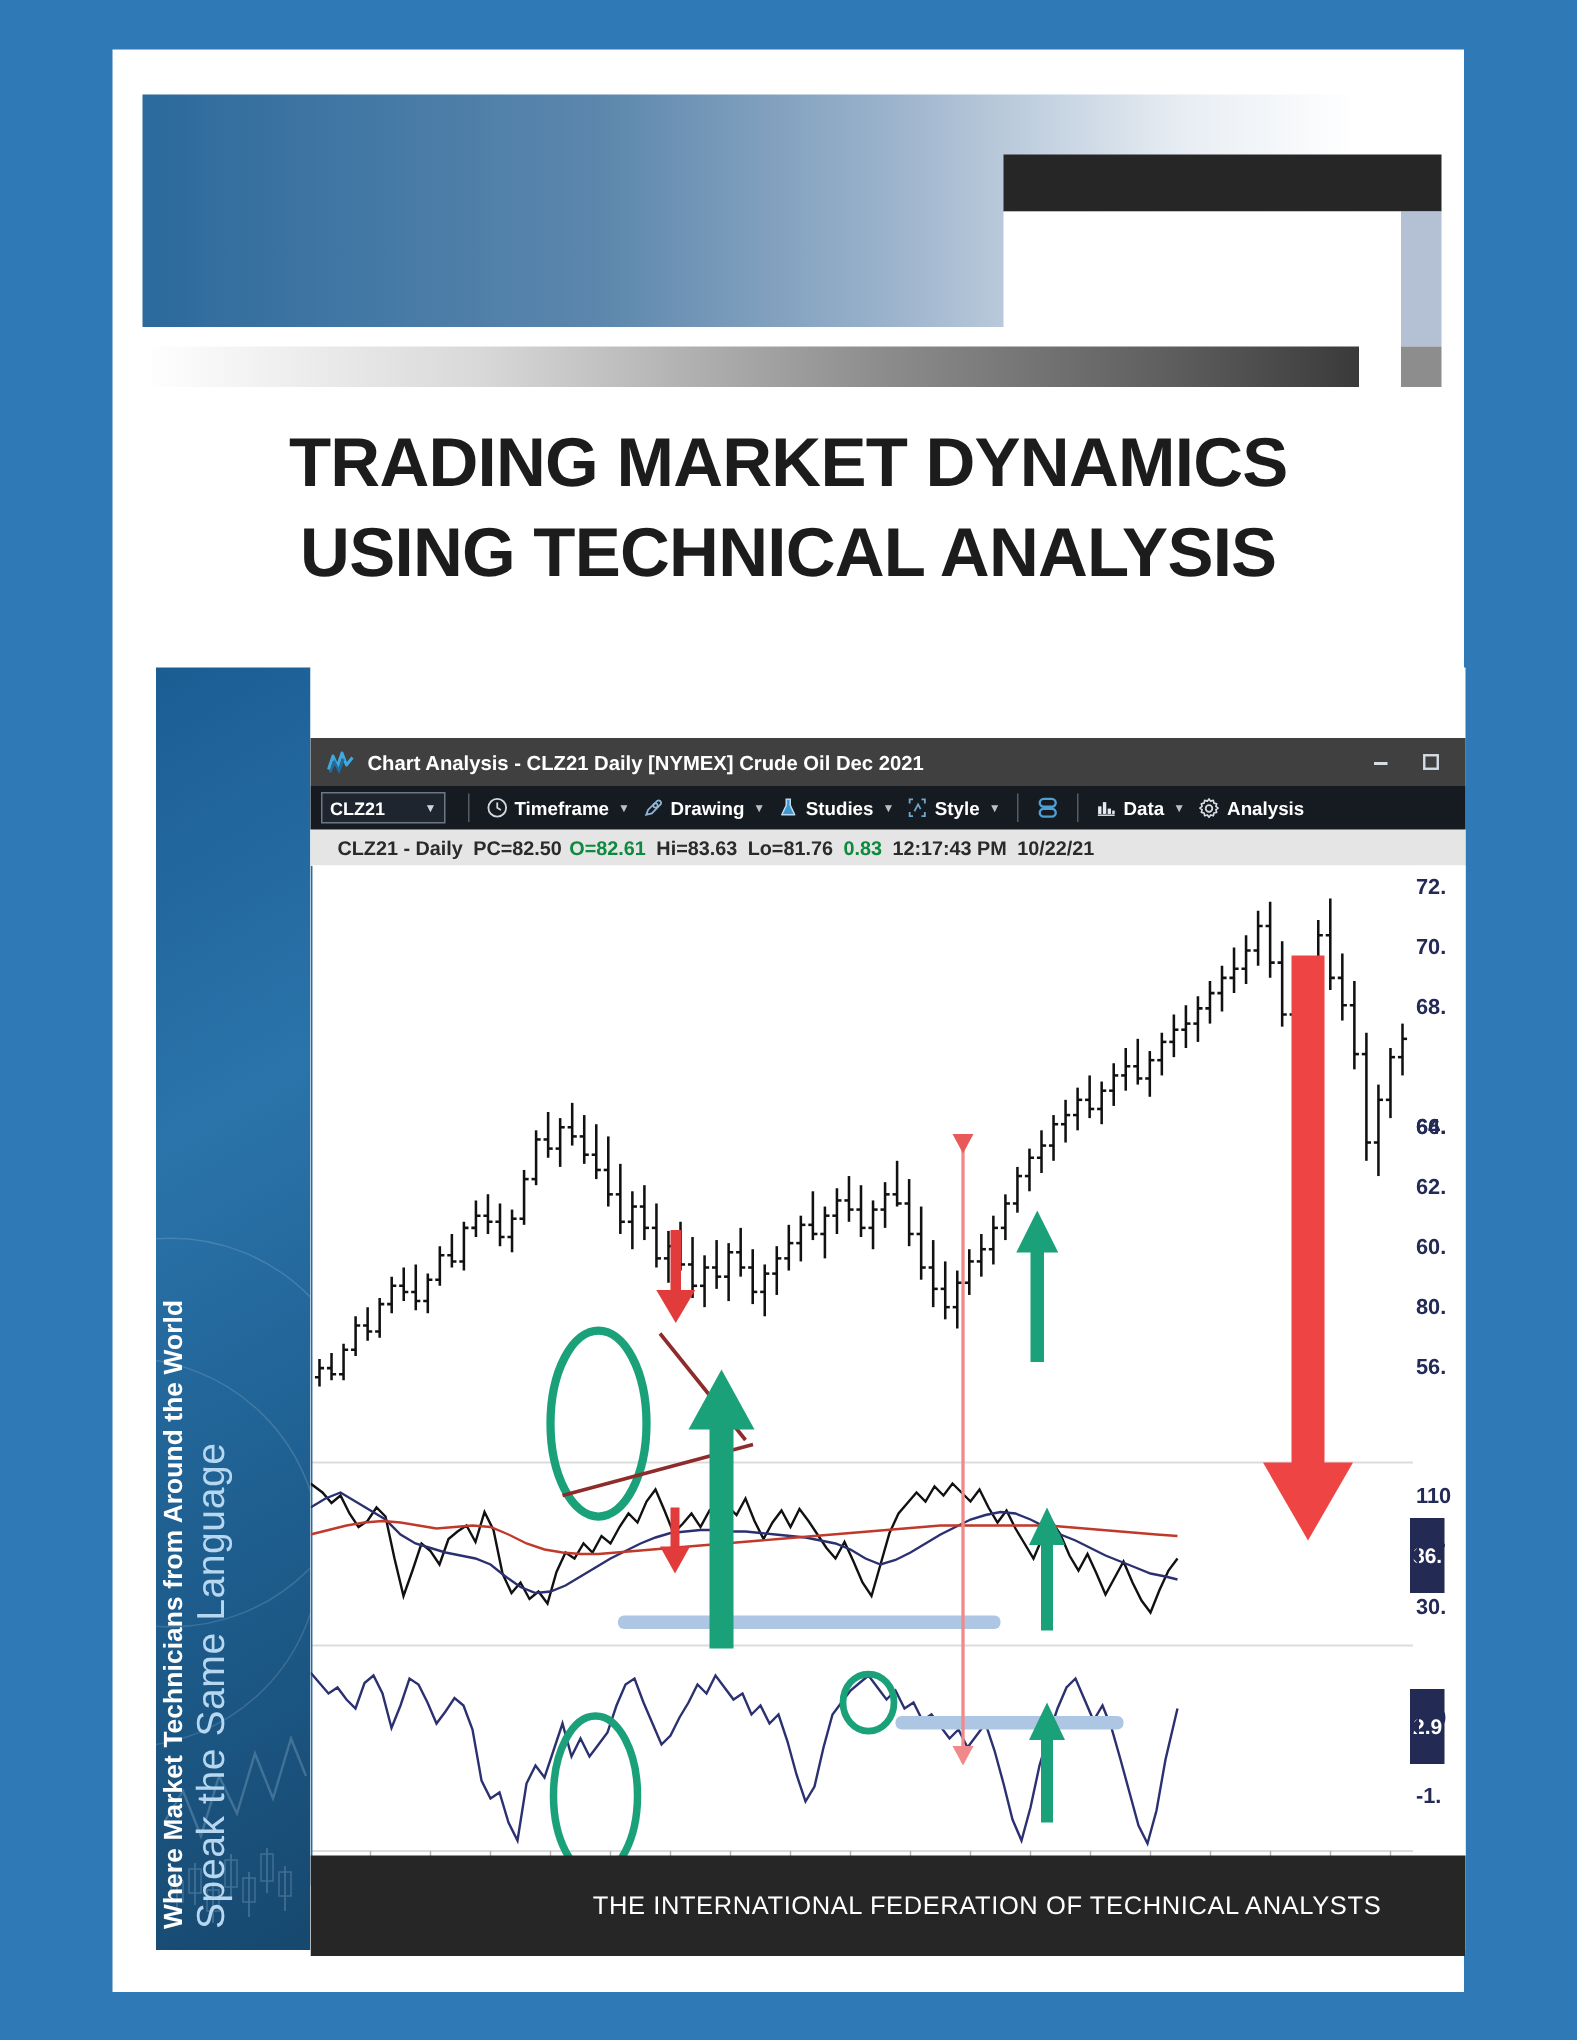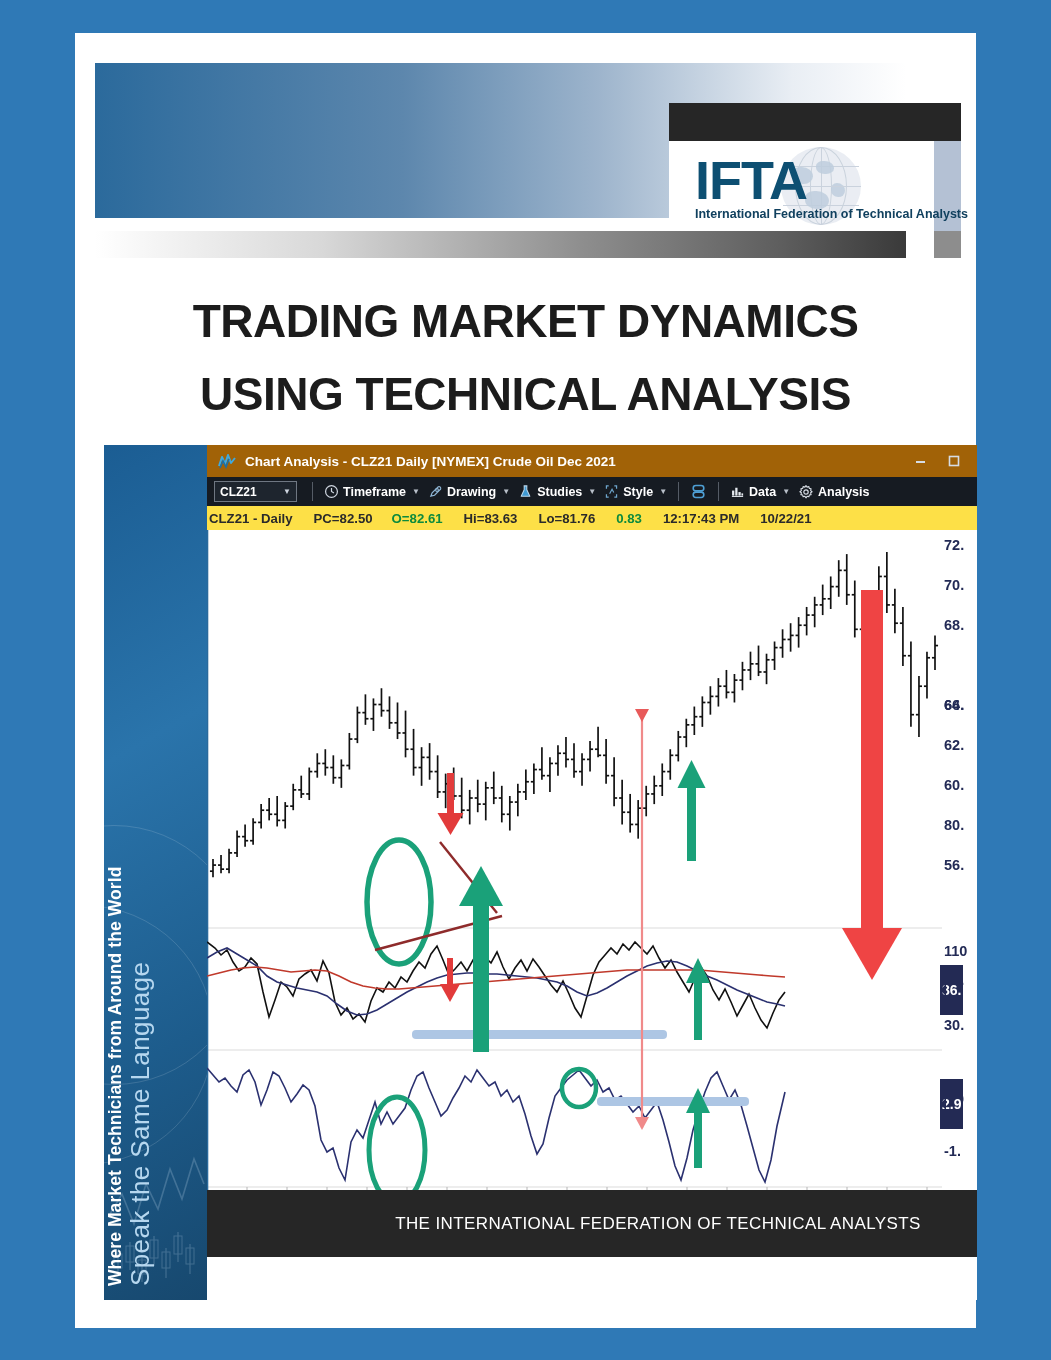--- a/index.html
+++ b/index.html
@@ -98,21 +98,21 @@
   
   #title {
     position:absolute; left:0; top:245px;
     width:901px;
     text-align:center;
     font-size:46px; line-height:60px; font-weight:bold;
     color:#1c1c1c;
     letter-spacing:-0.5px;
     font-family:"Liberation Sans", sans-serif;
   }
-  #title div { white-space:nowrap;margin-top:13px; }
+  #title div { white-space:nowrap; }
   
   #sidestrip {
     position:absolute; left:29px; top:412px;
     width:103px; height:855px;
     background:linear-gradient(150deg,#1b5d93 0%, #2a74ab 35%, #1d5c8c 70%, #17486e 100%);
     overflow:hidden;
   }
   .strip-wave {
     position:absolute; width:260px; height:260px;
     border:1px solid rgba(255,255,255,.14);
@@ -141,22 +141,22 @@
     letter-spacing:.4px;
   }
   
   #chartwin {
     position:absolute; left:132px; top:412px;
     width:770px; height:855px;
     background:#ffffff;
   }
   
   #titlebar {
-    position:relative; height:32px; background:#a16207;
-    display:flex; align-items:center; padding:0 10px;
+    position:relative; height:32px; background:#404040;
+    display:flex; align-items:center; padding:0 10px;margin-top:47px;
   }
   #app-icon { width:20px; height:18px; margin-right:8px; flex:0 0 auto; }
   #titlebar-text {
     color:#ffffff; font-size:13.5px; font-weight:bold;
     white-space:nowrap;
   }
   .winbtns { margin-left:auto; display:flex; align-items:center; gap:20px; padding-right:6px; }
   .winbtn { color:#d6dce4; display:flex; align-items:center; justify-content:center; }
   
   #toolbar {
@@ -172,23 +172,23 @@
   .tb-sep { width:1px; height:19px; background:#555c66; margin:0 7px; }
   .tb-item {
     display:flex; align-items:center; gap:4px;
     color:#ffffff; font-size:12.5px; font-weight:bold; white-space:nowrap;
     padding:0 4px;
   }
   .tb-item .ic { width:15px; height:15px; display:block; }
   .caret { font-size:8px; color:#b9c0ca; margin-left:2px; }
   
   #quoteline {
-    height:24px; background:#fde047; display:flex; align-items:center;
-    font-size:13.2px; font-weight:bold; color:#2a2a2a; padding-left:2px;
-    white-space:nowrap; gap:21px;
+    height:24px; background:#e5e5e5; display:flex; align-items:center;
+    font-size:13.2px; font-weight:bold; color:#2a2a2a; padding-left:18px;
+    white-space:nowrap; gap:7px;
   }
   #quoteline .g { color:#0d8a3d; }
   #quoteline .n { color:#2a2a2a; }
   
   #chartbody { position:relative; height:727px; background:#ffffff; overflow:hidden; }
   #plot { position:absolute; left:0; top:0; width:735px; height:727px; }
   #yaxis {
     position:absolute; right:0; top:0; width:35px; height:727px;
     background:#ffffff;
   }
@@ -228,34 +228,20 @@
 <div id="page">
 
   <div id="header-wrap">
     <div class="hdr-gradient"></div>
     <div class="hdr-blackbar"></div>
     <div class="hdr-rightblock"></div>
     <div class="hdr-grayblock"></div>
     <div class="hdr-gradient2"></div>
     <div class="hdr-grayblock2"></div>
 
-    <div id="logo">
-      <div class="globe">
-        <div class="globe-m"></div>
-        <div class="globe-m2"></div>
-        <div class="globe-h"></div>
-        <div class="globe-h2"></div>
-        <div class="globe-land" style="left:14%;top:26%;width:26%;height:22%;"></div>
-        <div class="globe-land" style="left:44%;top:18%;width:22%;height:16%;"></div>
-        <div class="globe-land" style="left:30%;top:56%;width:30%;height:24%;"></div>
-        <div class="globe-land" style="left:62%;top:46%;width:18%;height:18%;"></div>
-      </div>
-      <div id="ifta-text">IFTA</div>
-      <div id="ifta-sub">International Federation of Technical Analysts</div>
-    </div>
   </div>
 
   <div id="title">
     <div>TRADING MARKET DYNAMICS</div>
     <div>USING TECHNICAL ANALYSIS</div>
   </div>
 
   <div id="sidestrip">
     <div class="strip-wave" style="left:-120px; top:380px;"></div>
     <div class="strip-wave" style="left:-150px; top:460px;"></div>

